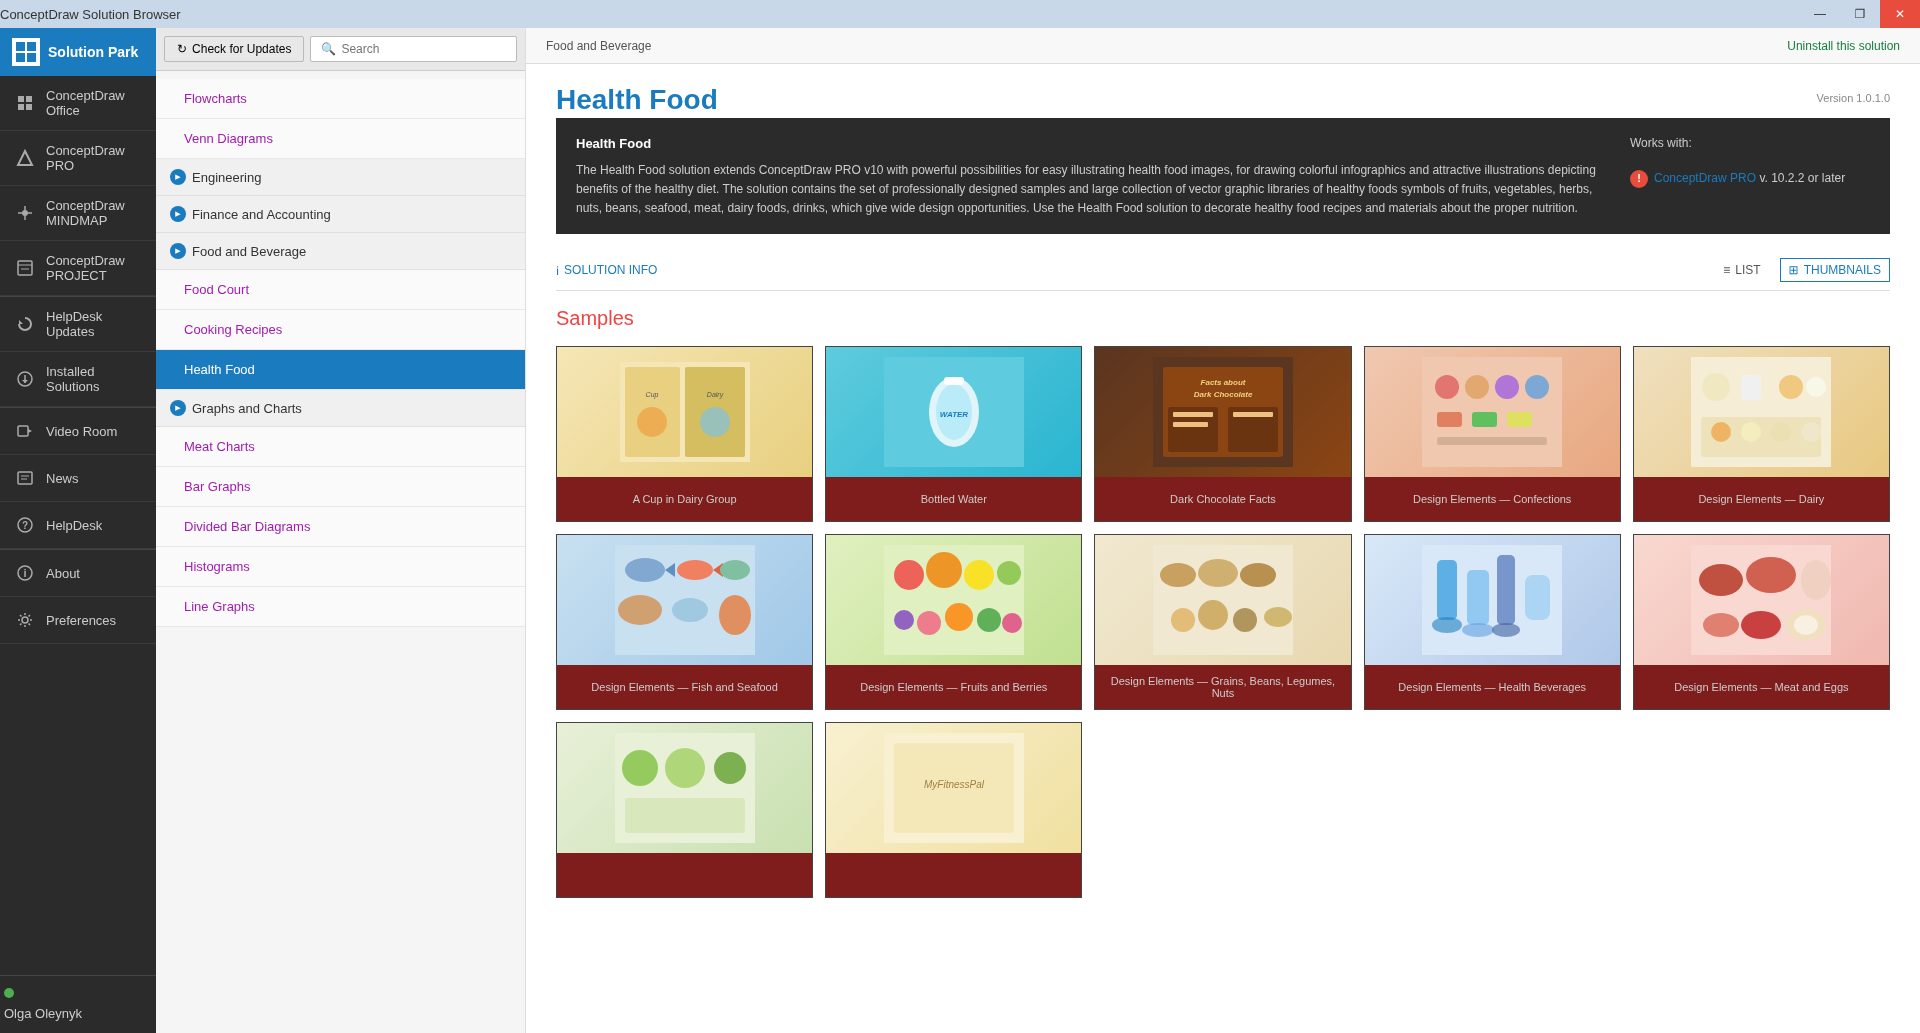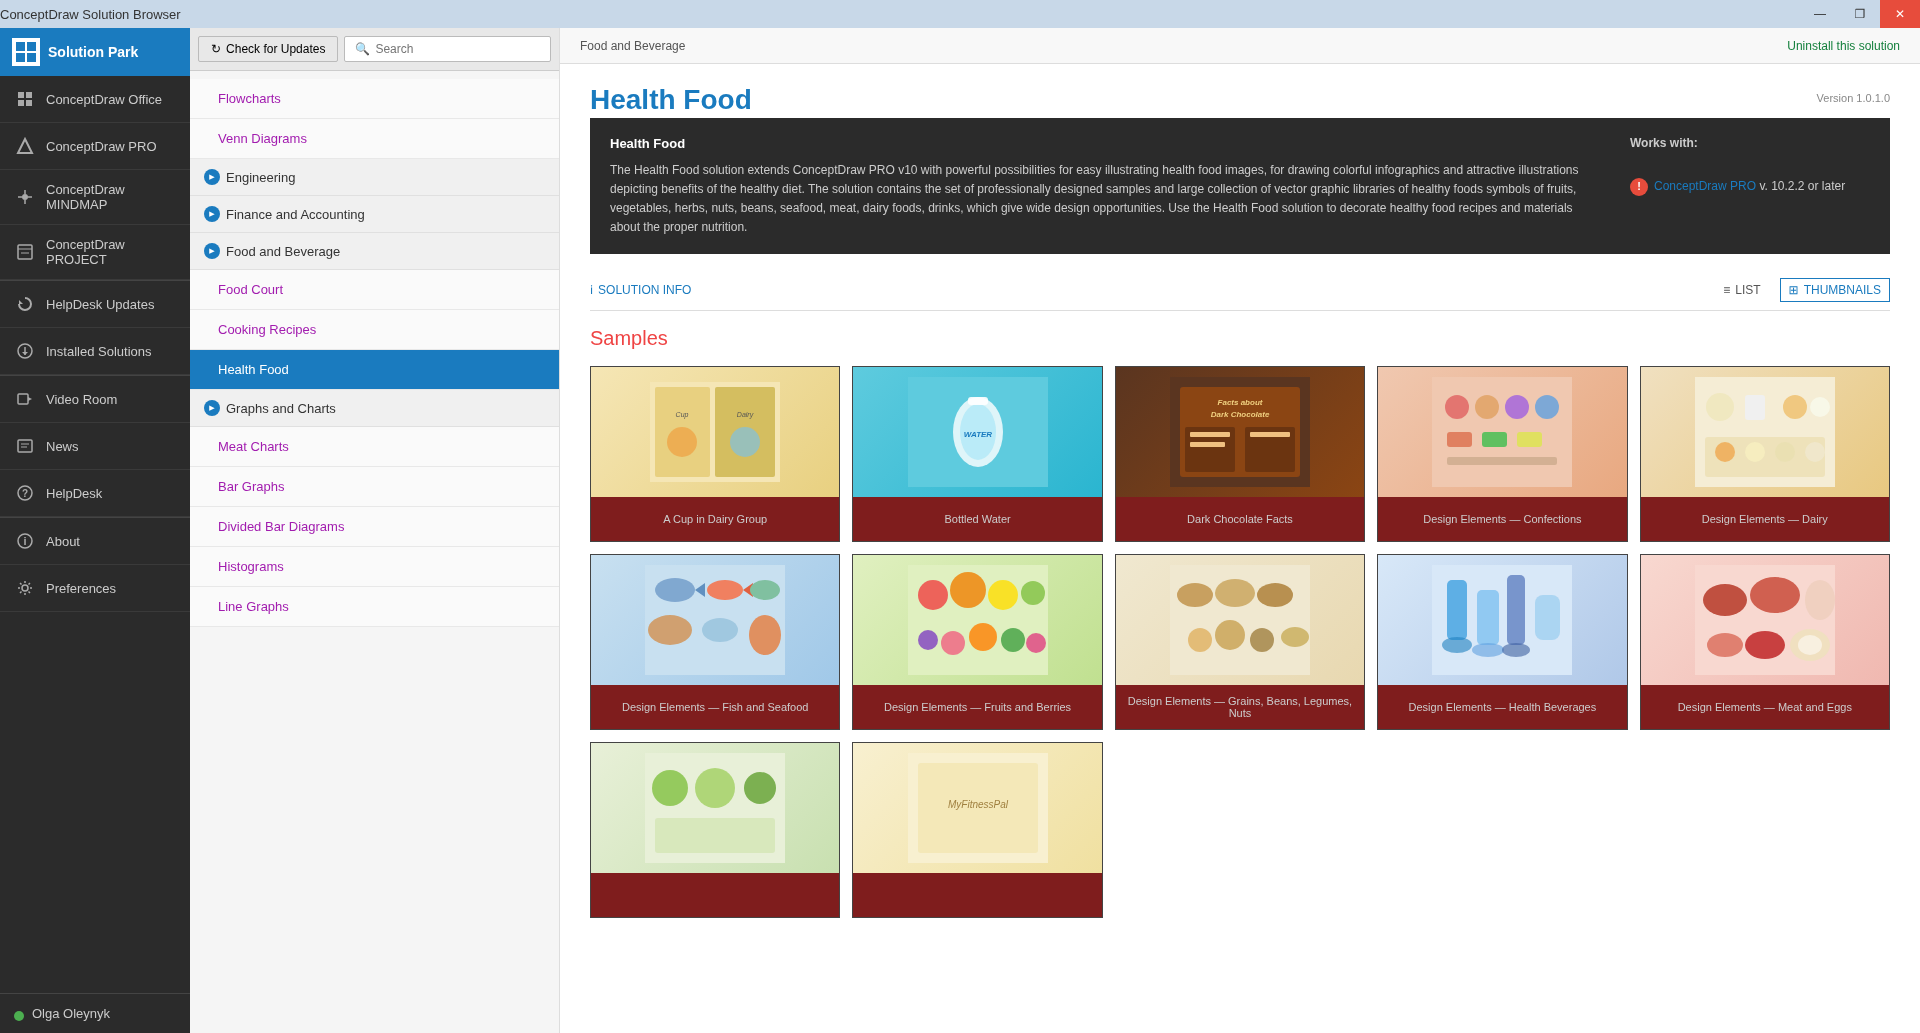--- a/index.html
+++ b/index.html
@@ -38,21 +38,21 @@
 
     
     .main-layout {
       display: flex;
       flex: 1;
       overflow: hidden;
     }
 
     
     .left-sidebar {
-      width: 190px;
+      width: 156px;
       background: #2b2b2b;
       display: flex;
       flex-direction: column;
       flex-shrink: 0;
       overflow-y: auto;
     }
     .sidebar-header {
       background: #1a7bbf;
       padding: 10px 12px;
       display: flex;
@@ -90,26 +90,27 @@
       font-size: 16px;
       color: #aaa;
     }
     .sidebar-item .label { font-size: 13px; }
     .sidebar-divider { height: 1px; background: #444; }
     .sidebar-bottom {
       margin-top: auto;
       border-top: 1px solid #444;
     }
     .user-item {
-      padding: 12px 14px;
-      display: flex;
-      align-items: flex-end;
+      padding: 12px 4px;
+      display: flex;
+      align-items: flex-start;
       gap: 8px;
       color: #ccc;
       cursor: pointer;
+      flex-direction: column;
     }
     .user-dot {
       width: 10px;
       height: 10px;
       border-radius: 50%;
       background: #4CAF50;
       flex-shrink: 0;
     }
 
     
@@ -246,21 +247,21 @@
       gap: 30px;
       font-size: 12px;
       line-height: 1.6;
     }
     .solution-desc-main { flex: 1; }
     .solution-desc-main strong { color: white; font-size: 13px; display: block; margin-bottom: 6px; }
     .solution-works {
       width: 240px;
       flex-shrink: 0;
     }
-    .works-title { color: #ccc; font-size: 12px; margin-bottom: 24px; font-weight: bold; }
+    .works-title { color: #ccc; font-size: 12px; margin-bottom: 16px; }
     .works-item {
       display: flex;
       align-items: center;
       gap: 6px;
       font-size: 12px;
     }
     .works-item .warn-icon {
       width: 18px;
       height: 18px;
       border-radius: 50%;

